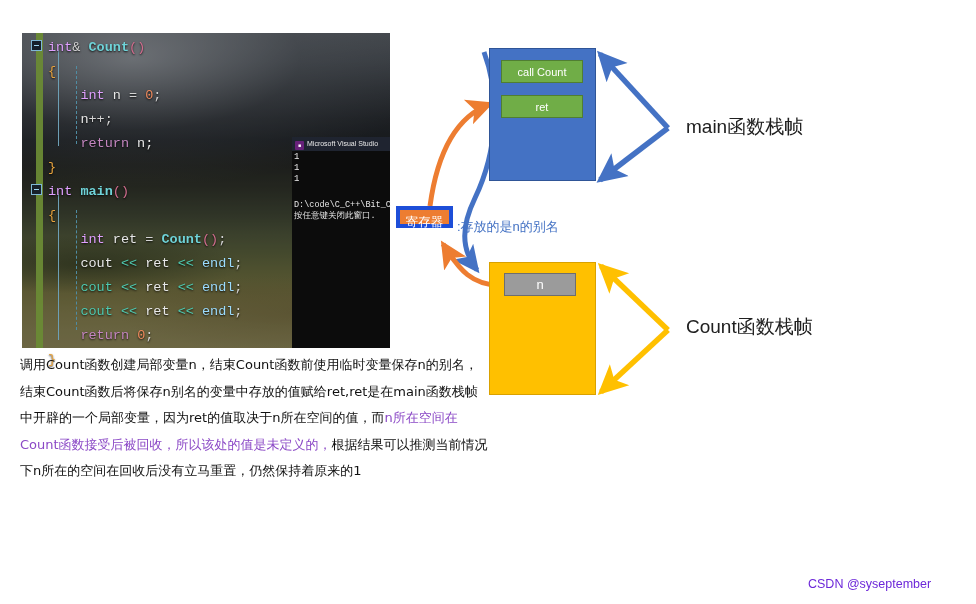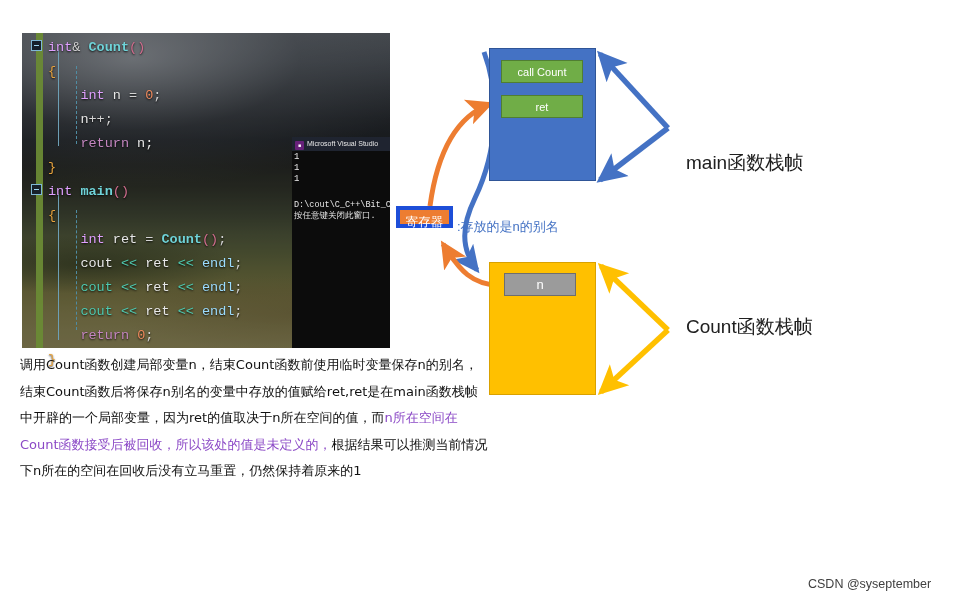--- a/index.html
+++ b/index.html
@@ -147,35 +147,35 @@
     color:#ffffff; font-size:12.5px; line-height:25px; text-align:center;
   }
   #reg-note{
     position:absolute; left:457px; top:211px;
     color:#4472C4; font-size:13px; line-height:16px; white-space:nowrap;margin-top:8px;
   }
 
   .frame-label{
     position:absolute; color:#202020; font-size:19px; white-space:nowrap;
   }
-  #label-main { left:686px; top:114px;margin-top:36px; }
+  #label-main { left:686px; top:114px; }
   #label-count{ left:686px; top:314px; }
 
   
   #explain{
     position:absolute; left:20px; top:352px; width:470px;
     font-size:13px; line-height:26.6px; color:#101010;
     font-weight:400;
     font-family:"DejaVu Sans","Liberation Sans",sans-serif;
   }
   #explain .hl { color:#8B49C6; }
 
   #watermark{
     position:absolute; left:808px; top:577px;
-    color:#404040; font-size:12.5px; white-space:nowrap;
+    color:#6d28d9; font-size:12.5px; white-space:nowrap;
   }
 </style>
 </head>
 <body>
 
 <div id="code-shot">
   <div id="code-bg"></div>
   <div id="code-dim"></div>
 </div>
 <div id="gutter-bar"></div>
@@ -190,21 +190,21 @@
 <div id="console-panel"></div>
 <div id="console-title">
   <span class="vsico">■</span><span>Microsoft Visual Studio</span>
 </div>
 <div id="console-body">
     <div>1</div>
     <div>1</div>
     <div>1</div>
   </div>
 <div id="console-tail">
-    <div>D:\cout\C_C++\Bit_C</div>
+    <div>D:\code\C_C++\Bit_C</div>
     <div>按任意键关闭此窗口.</div>
   </div>
 
 <svg id="diagram" viewBox="0 0 976 604">
   <defs>
     <marker id="ah-blue" markerWidth="6" markerHeight="6" refX="4.6" refY="3" orient="auto">
       <path d="M0,0.4 L5.4,3 L0,5.6 L1.3,3 Z" fill="#4472C4"></path>
     </marker>
     <marker id="ah-orange" markerWidth="6" markerHeight="6" refX="4.6" refY="3" orient="auto">
       <path d="M0,0.4 L5.4,3 L0,5.6 L1.3,3 Z" fill="#ED7D31"></path>

